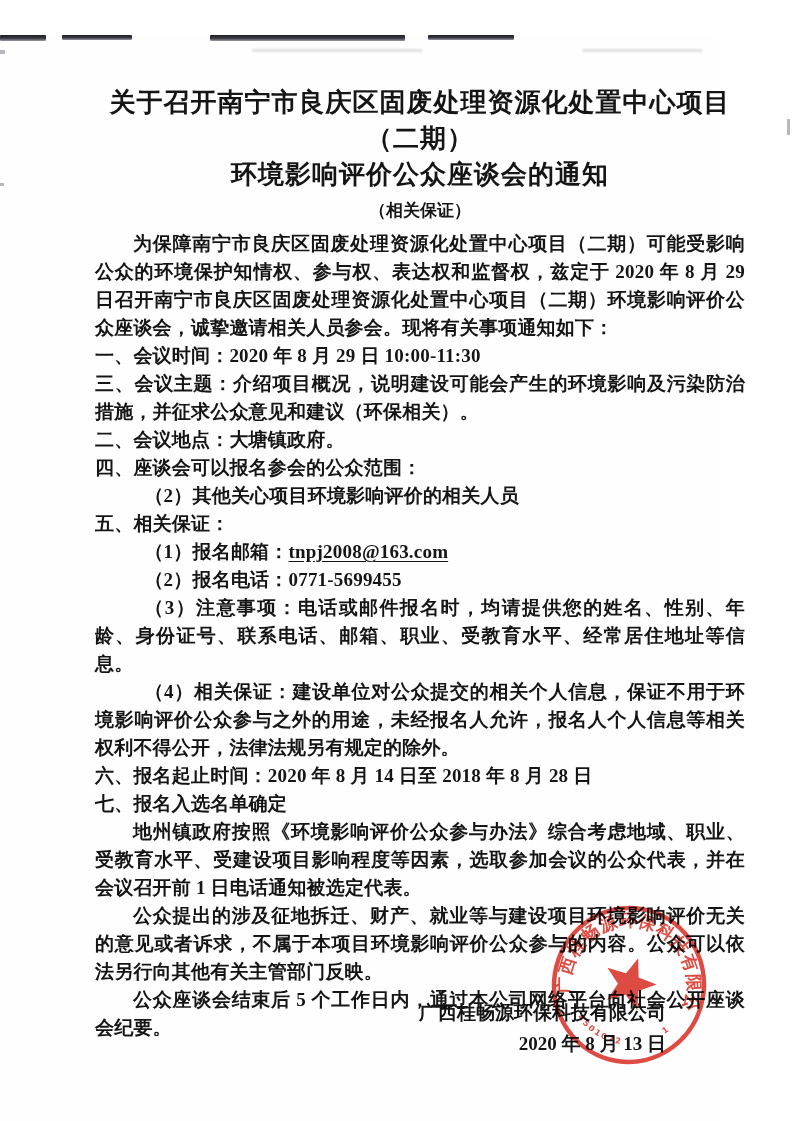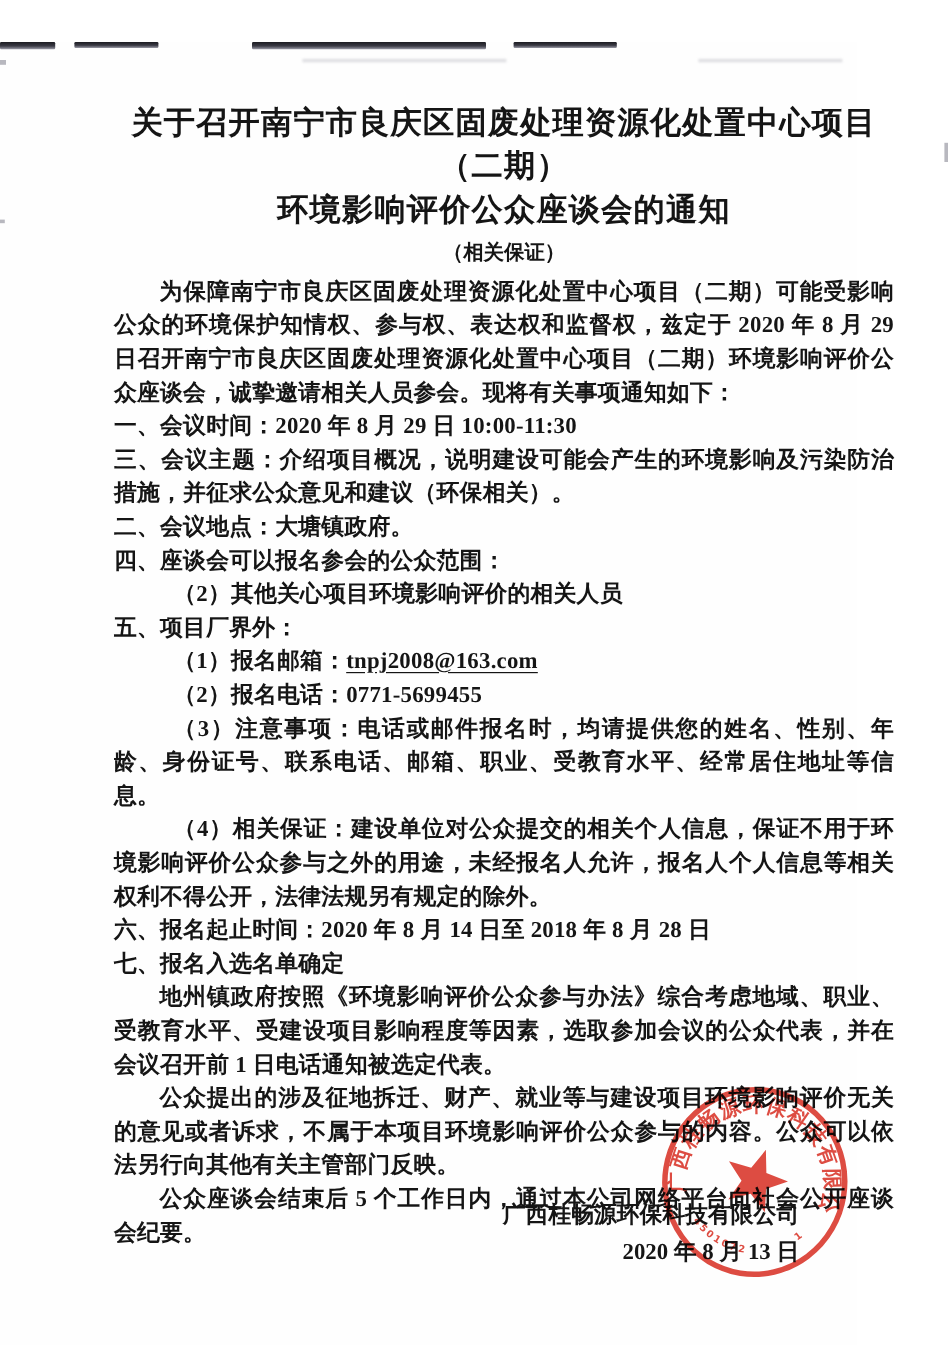--- a/index.html
+++ b/index.html
@@ -91,21 +91,21 @@
     <div class="title">环境影响评价公众座谈会的通知</div>
     <div class="subtitle">（相关保证）</div>
 
     <div class="body-text">
       <p class="ind">为保障南宁市良庆区固废处理资源化处置中心项目（二期）可能受影响公众的环境保护知情权、参与权、表达权和监督权，兹定于 2020 年 8 月 29 日召开南宁市良庆区固废处理资源化处置中心项目（二期）环境影响评价公众座谈会，诚挚邀请相关人员参会。现将有关事项通知如下：</p>
       <p>一、会议时间：2020 年 8 月 29 日 10:00-11:30</p>
       <p>三、会议主题：介绍项目概况，说明建设可能会产生的环境影响及污染防治措施，并征求公众意见和建议（环保相关）。</p>
       <p>二、会议地点：大塘镇政府。</p>
       <p>四、座谈会可以报名参会的公众范围：</p>
       <p class="ind3">（2）其他关心项目环境影响评价的相关人员</p>
-      <p>五、项目厂界外：</p>
+      <p>五、相关保证：</p>
       <p class="ind3"><span>（1）报名邮箱：</span><span class="u">tnpj2008@163.com</span></p>
       <p class="ind3">（2）报名电话：0771-5699455</p>
       <p class="ind3">（3）注意事项：电话或邮件报名时，均请提供您的姓名、性别、年龄、身份证号、联系电话、邮箱、职业、受教育水平、经常居住地址等信息。</p>
       <p class="ind3">（4）相关保证：建设单位对公众提交的相关个人信息，保证不用于环境影响评价公众参与之外的用途，未经报名人允许，报名人个人信息等相关权利不得公开，法律法规另有规定的除外。</p>
       <p>六、报名起止时间：2020 年 8 月 14 日至 2018 年 8 月 28 日</p>
       <p>七、报名入选名单确定</p>
       <p class="ind">地州镇政府按照《环境影响评价公众参与办法》综合考虑地域、职业、受教育水平、受建设项目影响程度等因素，选取参加会议的公众代表，并在会议召开前 1 日电话通知被选定代表。</p>
       <p class="ind">公众提出的涉及征地拆迁、财产、就业等与建设项目环境影响评价无关的意见或者诉求，不属于本项目环境影响评价公众参与的内容。公众可以依法另行向其他有关主管部门反映。</p>
       <p class="ind">公众座谈会结束后 5 个工作日内，通过本公司网络平台向社会公开座谈会纪要。</p>
     </div>

